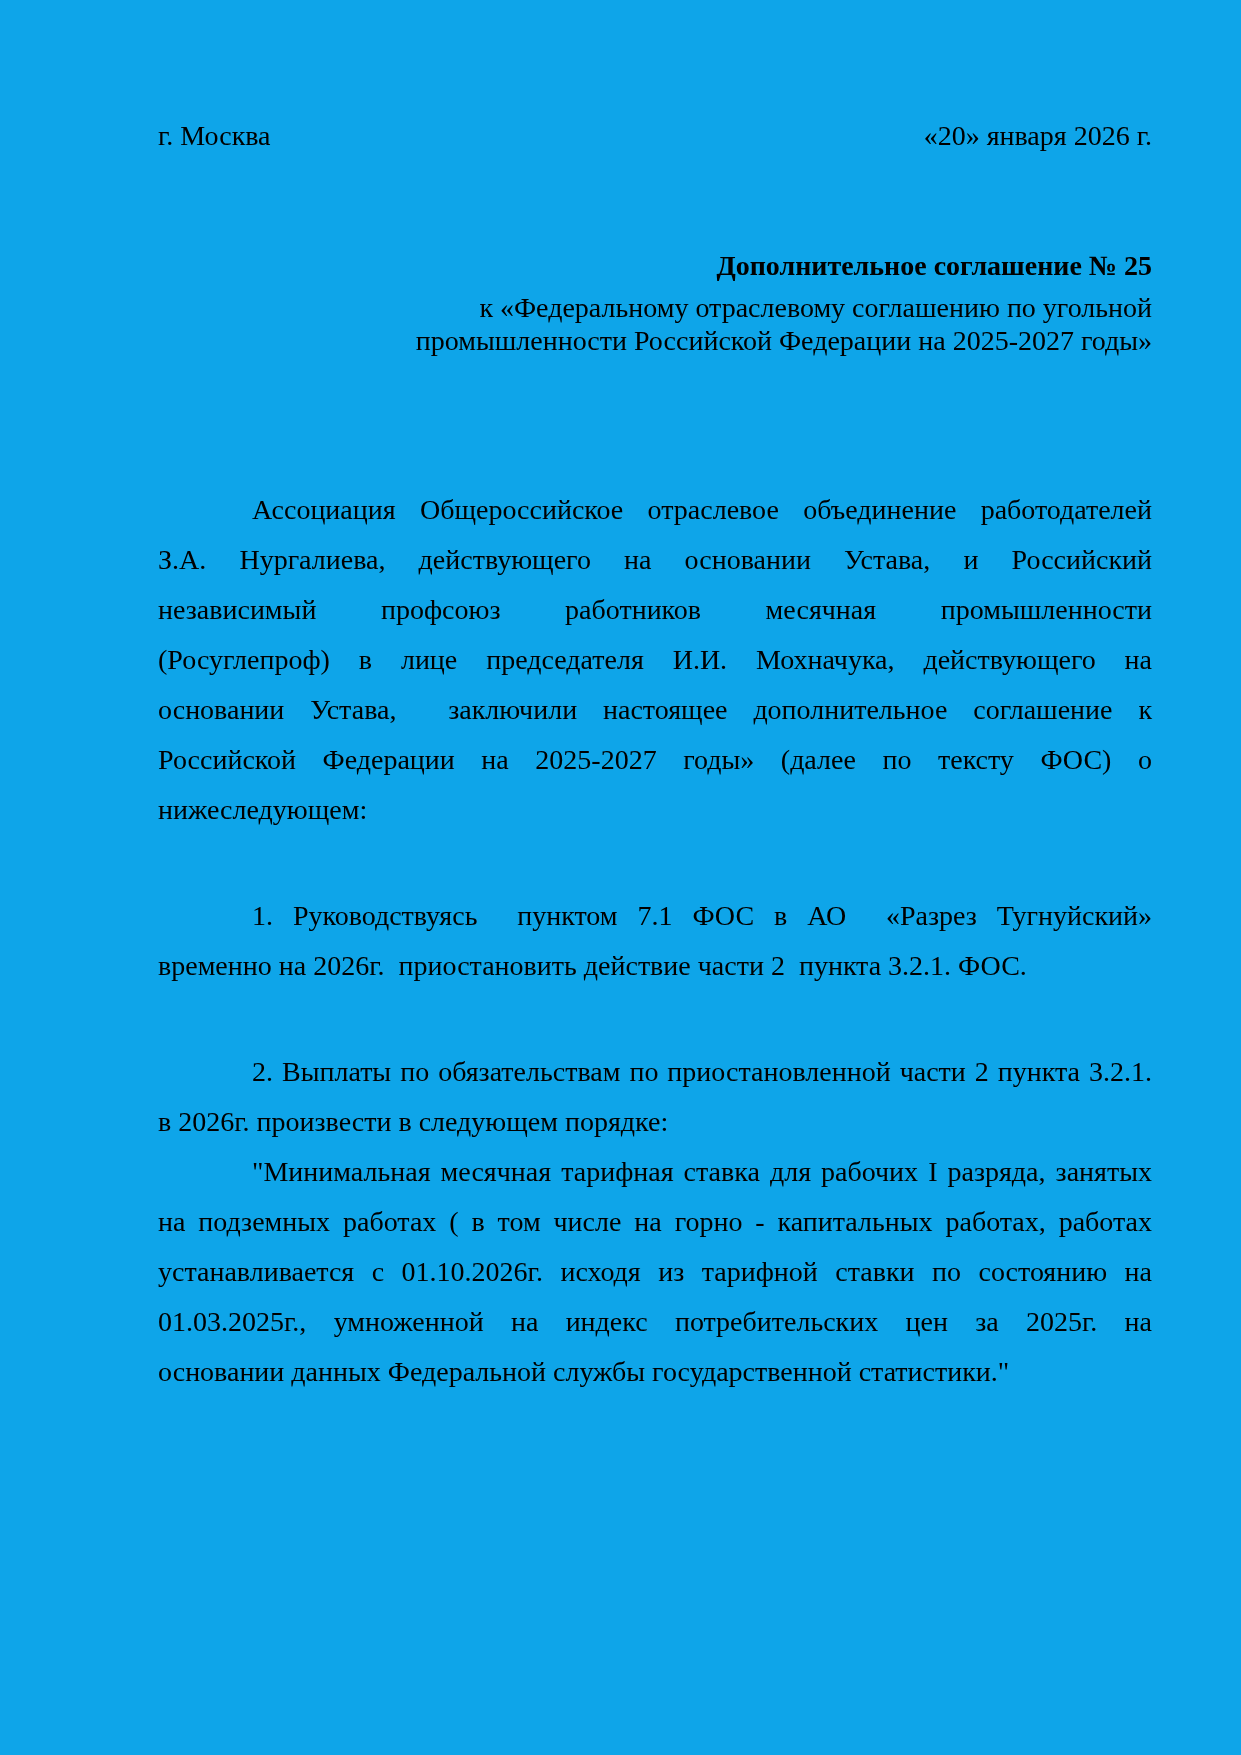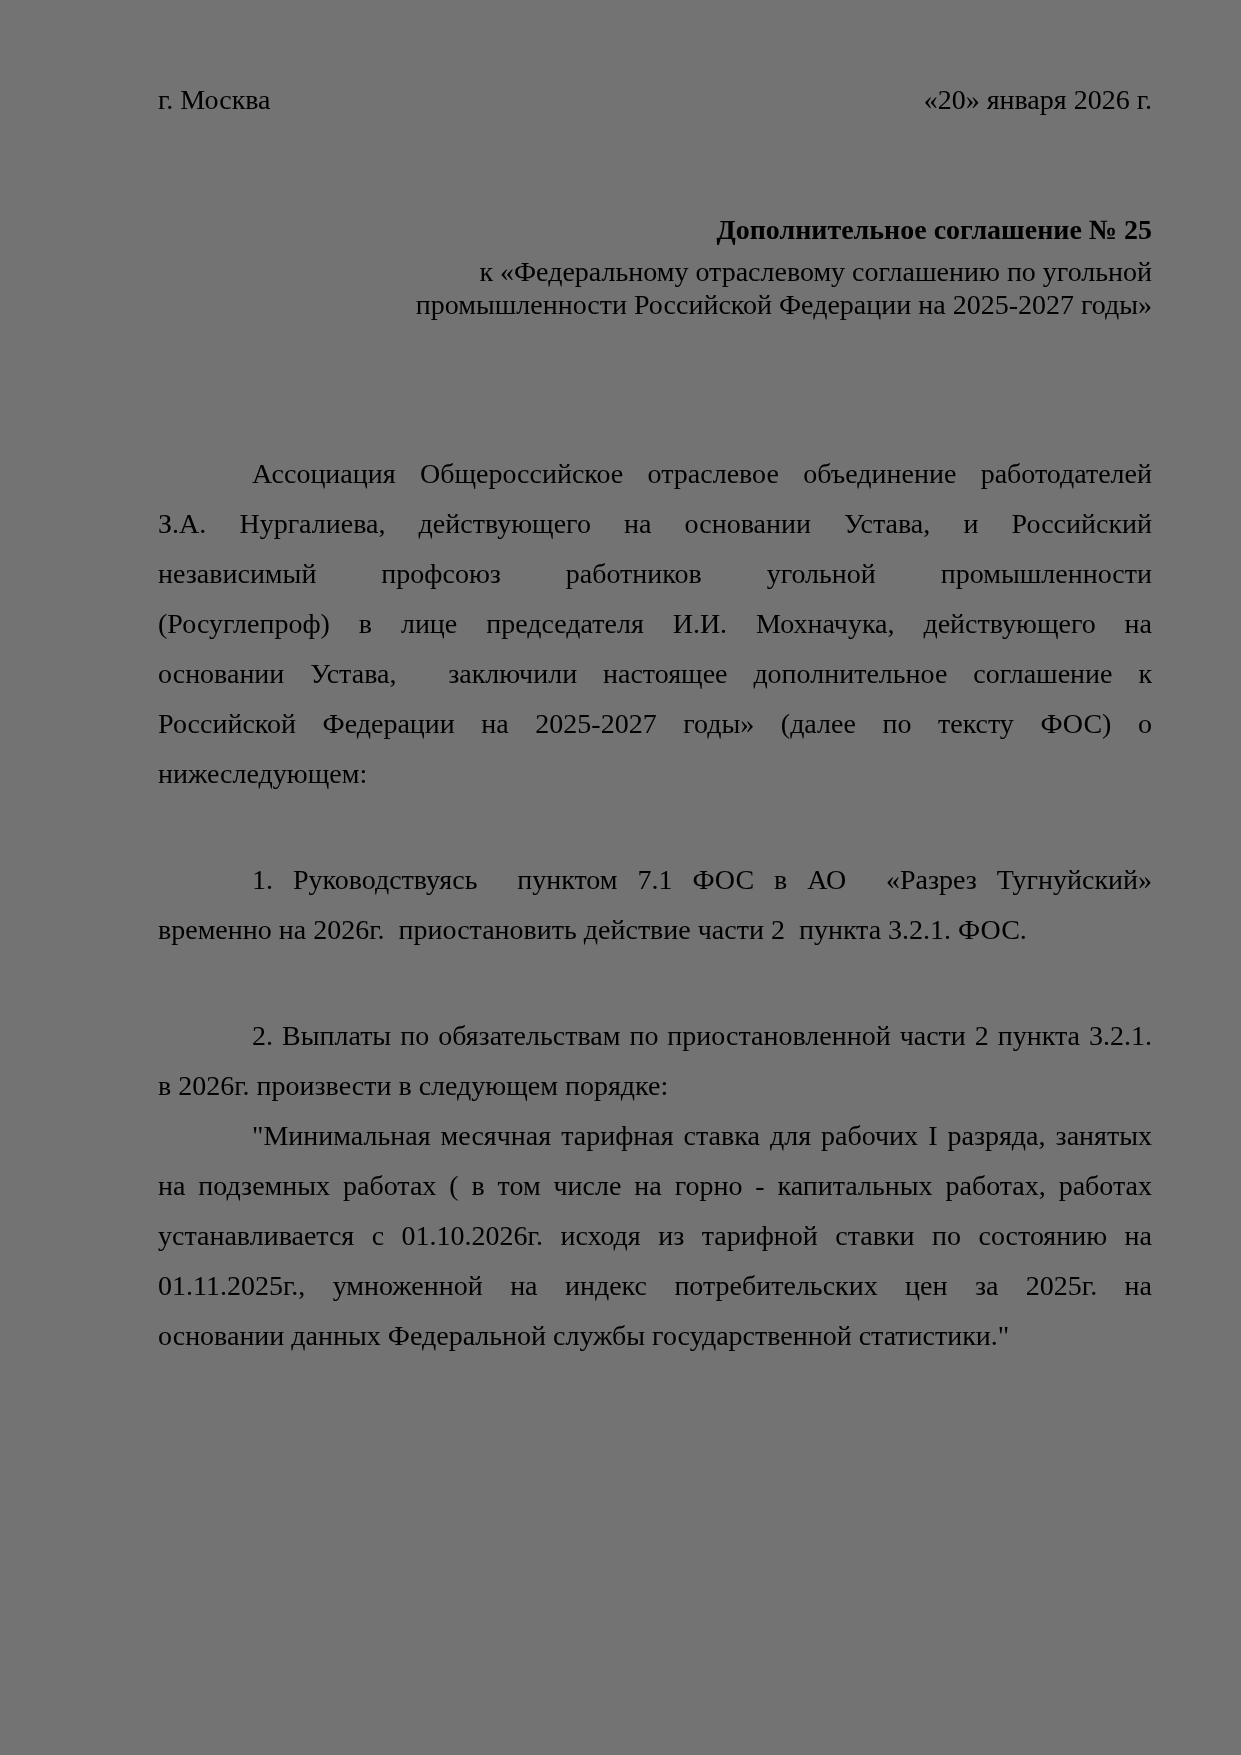--- a/index.html
+++ b/index.html
@@ -4,26 +4,26 @@
 <style>
   html, body {
     margin: 0;
     padding: 0;
     background: #ffffff;
   }
   .page {
     position: relative;
     width: 1241px;
     height: 1755px;
-    background: #737373;
+    background: #0ea5e9;
     color: #000000;
     font-family: "Liberation Serif", "DejaVu Serif", serif;
     font-size: 28px;
     box-sizing: border-box;
-    padding: 83px 89px 0 158px;
+    padding: 119px 89px 0 158px;
     overflow: hidden;
   }
   .header-row {
     display: flex;
     justify-content: space-between;
     align-items: baseline;
     line-height: 34px;
   }
   .title-block {
     margin-top: 88px;
@@ -63,35 +63,35 @@
   </div>
   <div class="title-block">
     <div class="doc-title">Дополнительное соглашение № 25</div>
     <div class="doc-subtitle">к «Федеральному отраслевому соглашению по угольной</div>
     <div class="doc-subtitle">промышленности Российской Федерации на 2025-2027 годы»</div>
   </div>
   <div class="doc-body">
       <div class="para">
         <div class="line first">Ассоциация Общероссийское отраслевое объединение работодателей</div>
         <div class="line">З.А. Нургалиева, действующего на основании Устава, и Российский</div>
-        <div class="line">независимый профсоюз работников угольной промышленности</div>
+        <div class="line">независимый профсоюз работников месячная промышленности</div>
         <div class="line">(Росуглепроф) в лице председателя И.И. Мохначука, действующего на</div>
         <div class="line">основании Устава,&nbsp; заключили настоящее дополнительное соглашение к</div>
         <div class="line">Российской Федерации на 2025-2027 годы» (далее по тексту ФОС) о</div>
         <div class="line last">нижеследующем:</div>
       </div>
       <div class="para">
         <div class="line first">1. Руководствуясь&nbsp; пунктом 7.1 ФОС в АО&nbsp; «Разрез Тугнуйский»</div>
         <div class="line last">временно на 2026г.&nbsp; приостановить действие части 2&nbsp; пункта 3.2.1. ФОС.</div>
       </div>
       <div class="para">
         <div class="line first">2. Выплаты по обязательствам по приостановленной части 2 пункта 3.2.1.</div>
         <div class="line last">в 2026г. произвести в следующем порядке:</div>
       </div>
       <div class="para no-gap">
         <div class="line first">"Минимальная месячная тарифная ставка для рабочих I разряда, занятых</div>
         <div class="line">на подземных работах ( в том числе на горно - капитальных работах, работах</div>
         <div class="line">устанавливается с 01.10.2026г. исходя из тарифной ставки по состоянию на</div>
-        <div class="line">01.11.2025г., умноженной на индекс потребительских цен за 2025г. на</div>
+        <div class="line">01.03.2025г., умноженной на индекс потребительских цен за 2025г. на</div>
         <div class="line last">основании данных Федеральной службы государственной статистики."</div>
       </div>
     </div>
 </div>
 
 </body></html>

